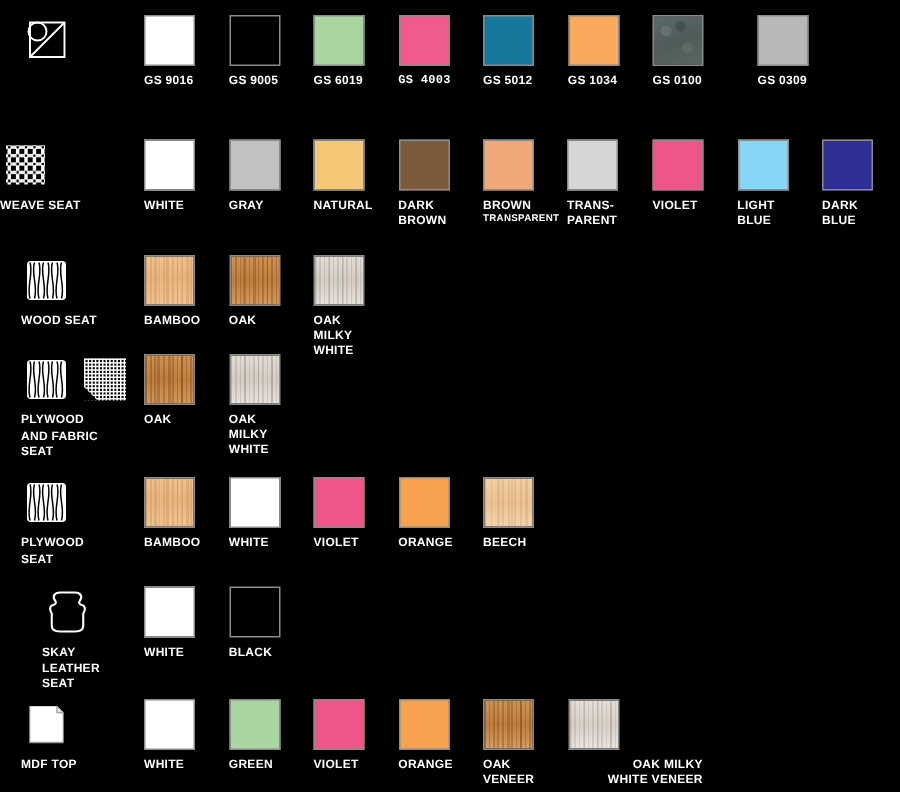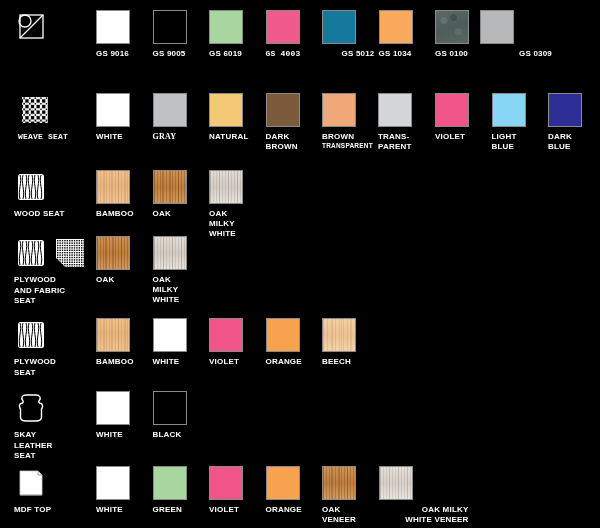--- a/index.html
+++ b/index.html
@@ -117,39 +117,39 @@
         <div class="label">GS 9005</div>
       </div>
       <div class="cell" style="left: 209px;">
         <div class="box bordered" style="background: rgb(169, 214, 159);"></div>
         <div class="label">GS 6019</div>
       </div>
       <div class="cell" style="left: 265.5px; font-family: Liberation Mono, monospace;">
         <div class="box bordered" style="background: rgb(240, 90, 140);"></div>
         <div class="label">GS 4003</div>
       </div>
-      <div class="cell" style="left: 322px; text-align: center;">
+      <div class="cell" style="left: 322px;">
         <div class="box bordered" style="background: rgb(23, 120, 158);"></div>
         <div class="label">GS 5012</div>
       </div>
       <div class="cell" style="left: 378.5px;">
         <div class="box bordered" style="background: rgb(248, 169, 92);"></div>
         <div class="label">GS 1034</div>
       </div>
       <div class="cell" style="left: 435px; text-decoration: underline;">
         <div class="box bordered w-mottle"></div>
         <div class="label">GS 0100</div>
       </div>
-      <div class="cell" style="left: 480px; text-align: right;">
+      <div class="cell" style="left: 505px;">
         <div class="box bordered" style="background: rgb(182, 184, 186);"></div>
         <div class="label">GS 0309</div>
       </div>
     </div>
     <div class="row" style="top: 93px;">
-      <div class="cell cat" style="left: 18px; width: 78px; font-family: Liberation Mono, monospace;">
+      <div class="cell cat" style="left: 0; width: 78px;">
         <div class="">
           <div class="iconbox">
             <svg viewBox="0 0 34 34">
               <rect x="5" y="4" width="2.3" height="26" fill="#fff"></rect>
               <rect x="4" y="4" width="26" height="2.3" fill="#000"></rect>
               <rect x="4" y="4" width="26" height="2.3" fill="#fff" opacity=".92"></rect>
               <rect x="10.6" y="4" width="2.3" height="26" fill="#fff"></rect>
               <rect x="4" y="9.6" width="26" height="2.3" fill="#000"></rect>
               <rect x="4" y="9.6" width="26" height="2.3" fill="#fff" opacity=".92"></rect>
               <rect x="16.2" y="4" width="2.3" height="26" fill="#fff"></rect>
@@ -188,21 +188,21 @@
               <rect x="27.799999999999997" y="26.799999999999997" width="1.5" height="1.5" fill="#000"></rect>
             </svg>
           </div>
         </div>
         <div class="label">WEAVE SEAT</div>
       </div>
       <div class="cell" style="left: 96px;">
         <div class="box bordered" style="background: rgb(255, 255, 255);"></div>
         <div class="label">WHITE</div>
       </div>
-      <div class="cell" style="left: 152.5px; font-family: Liberation Serif, serif;">
+      <div class="cell" style="left: 152.5px;">
         <div class="box bordered" style="background: rgb(191, 193, 195);"></div>
         <div class="label">GRAY</div>
       </div>
       <div class="cell" style="left: 209px;">
         <div class="box bordered" style="background: rgb(245, 200, 120);"></div>
         <div class="label">NATURAL</div>
       </div>
       <div class="cell" style="left: 265.5px;">
         <div class="box bordered" style="background: rgb(124, 91, 60);"></div>
         <div class="label">DARK
@@ -371,21 +371,21 @@
       <div class="cell" style="left: 265.5px;">
         <div class="box bordered" style="background: rgb(246, 162, 78);"></div>
         <div class="label">ORANGE</div>
       </div>
       <div class="cell" style="left: 322px;">
         <div class="box bordered w-beech"></div>
         <div class="label">BEECH</div>
       </div>
     </div>
     <div class="row" style="top: 391px;">
-      <div class="cell cat" style="left: 14px; width: 78px;">
+      <div class="cell cat" style="left: 28px; width: 78px;">
         <div class="">
           <div class="iconbox">
             <svg viewBox="0 0 34 34">
               <path d="M12 4 C8 4 7 7 8.5 9 C10 11 9 12 7 12.5 C5 13 5 16 6.5 18 L6.5 26 C6.5 29 9 30 12 30 L22 30 C25 30 27.5 29 27.5 26 L27.5 18 C29 16 29 13 27 12.5 C25 12 24 11 25.5 9 C27 7 26 4 22 4 Z" fill="none" stroke="#fff" stroke-width="1.4" stroke-linejoin="round"></path>
             </svg>
           </div>
         </div>
         <div class="label">SKAY
 LEATHER
 SEAT</div>

